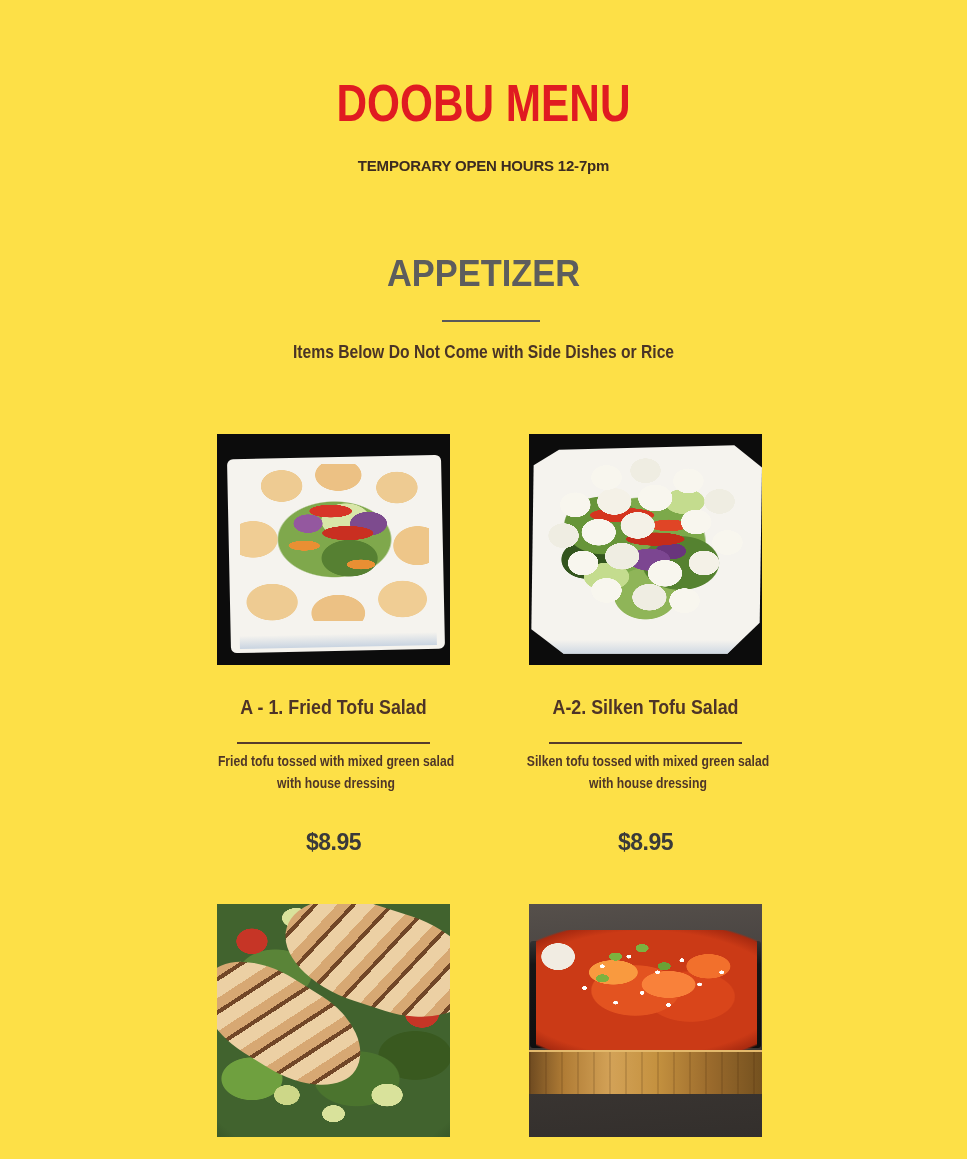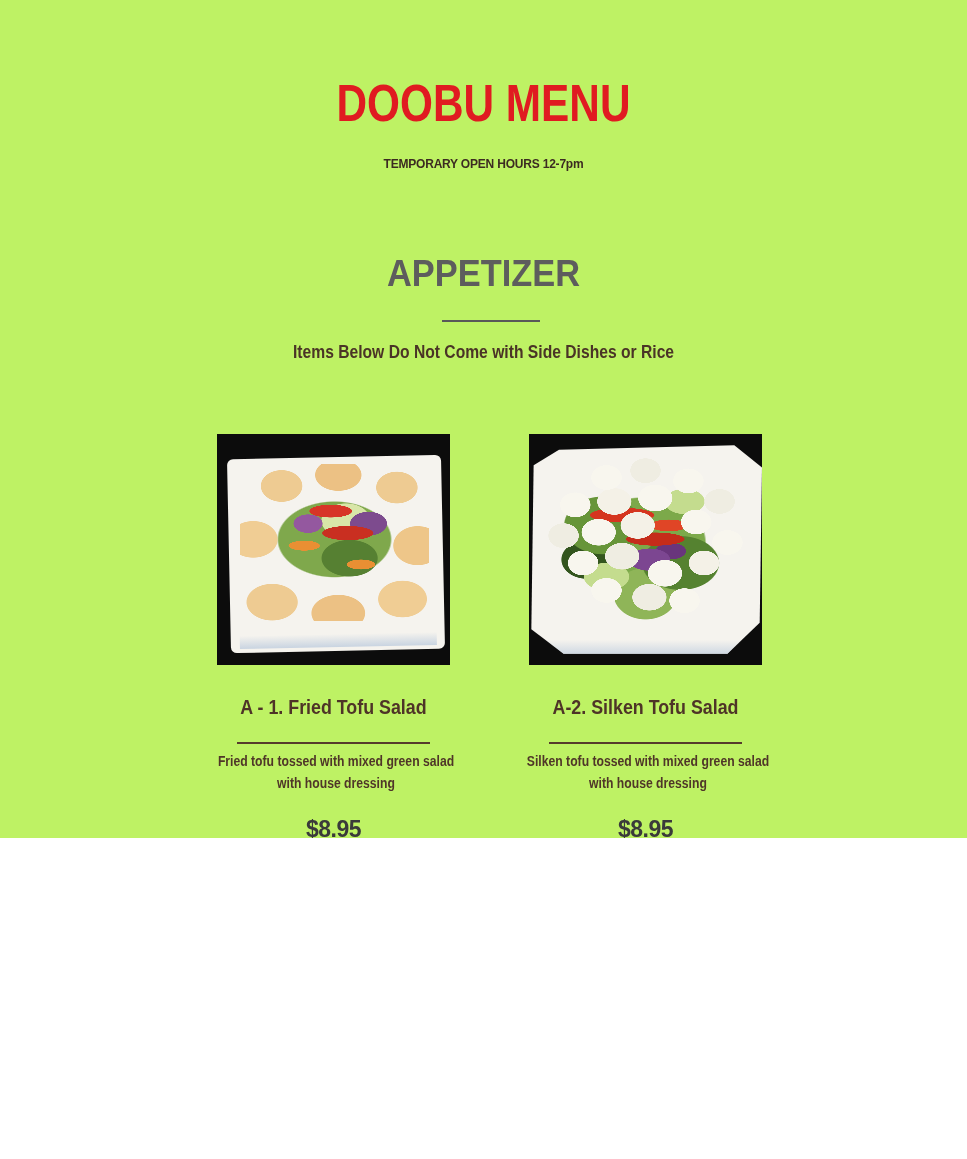--- a/index.html
+++ b/index.html
@@ -1,44 +1,44 @@
 <!DOCTYPE html>
 <html><head>
 <meta charset="utf-8">
 <style>
   html,body{margin:0;padding:0;background:#ffffff;}
-  .page{position:relative;width:967px;height:838px;background:#bef264;overflow:hidden;
+  .page{position:relative;width:967px;height:1159px;background:#fde047;overflow:hidden;
         font-family:"Liberation Sans","DejaVu Sans",sans-serif;font-weight:700;}
   .page *{box-sizing:border-box;}
   h1,h2{margin:0;font-weight:700;}
 
   
   .title{position:absolute;top:78px;left:0;width:100%;text-align:center;
          font-size:51px;line-height:1;color:#e01b21;transform:scaleX(.83);transform-origin:50% 50%;
          white-space:nowrap;}
   .subtitle{position:absolute;top:158px;left:0;width:100%;text-align:center;
-         font-size:12px;line-height:1;color:#3c2b21;letter-spacing:-.2px;white-space:nowrap;}
+         font-size:15px;line-height:1;color:#3c2b21;letter-spacing:-.2px;white-space:nowrap;}
   .section-title{position:absolute;top:255px;left:0;width:100%;text-align:center;
          font-size:37px;line-height:1;color:#5d5d5d;transform:scaleX(.93);transform-origin:50% 50%;
          white-space:nowrap;}
   .section-divider{position:absolute;top:320px;left:442px;width:98px;height:2px;background:#595959;}
   .section-note{position:absolute;top:343px;left:0;width:100%;text-align:center;
          font-size:18px;line-height:1;color:#4a3426;transform:scaleX(.87);transform-origin:50% 50%;
          white-space:nowrap;}
 
   
   .col{position:absolute;top:434px;width:295px;text-align:center;}
   .col-left{left:186px;}
   .col-right{left:498px;}
   .item-name{margin-top:31px;font-size:20.5px;line-height:21px;color:#4e3427;
          transform:scaleX(.87);transform-origin:50% 50%;white-space:nowrap;}
   .item-divider{margin:25px auto 0 auto;width:193px;height:2px;background:#563c2c;}
   .item-desc{margin:6px auto 0 auto;width:300px;font-size:14px;line-height:22px;color:#4f3628;
          transform:scaleX(.87);transform-origin:50% 50%;}
-  .item-price{margin-top:24px;font-size:23px;line-height:1;color:#3a3a3a;letter-spacing:-.5px;}
+  .item-price{margin-top:37px;font-size:23px;line-height:1;color:#3a3a3a;letter-spacing:-.5px;}
 
   
   .photo{position:relative;width:233px;overflow:hidden;background:#0c0c0c;}
   .ph-row1{height:231px;margin:0 auto;}
   .ph-row2{position:absolute;top:904px;height:233px;}
   .ph-row2.left{left:217px;}
   .ph-row2.right{left:529px;}
 
   
   .plate{position:absolute;background:#f5f3ee;}

